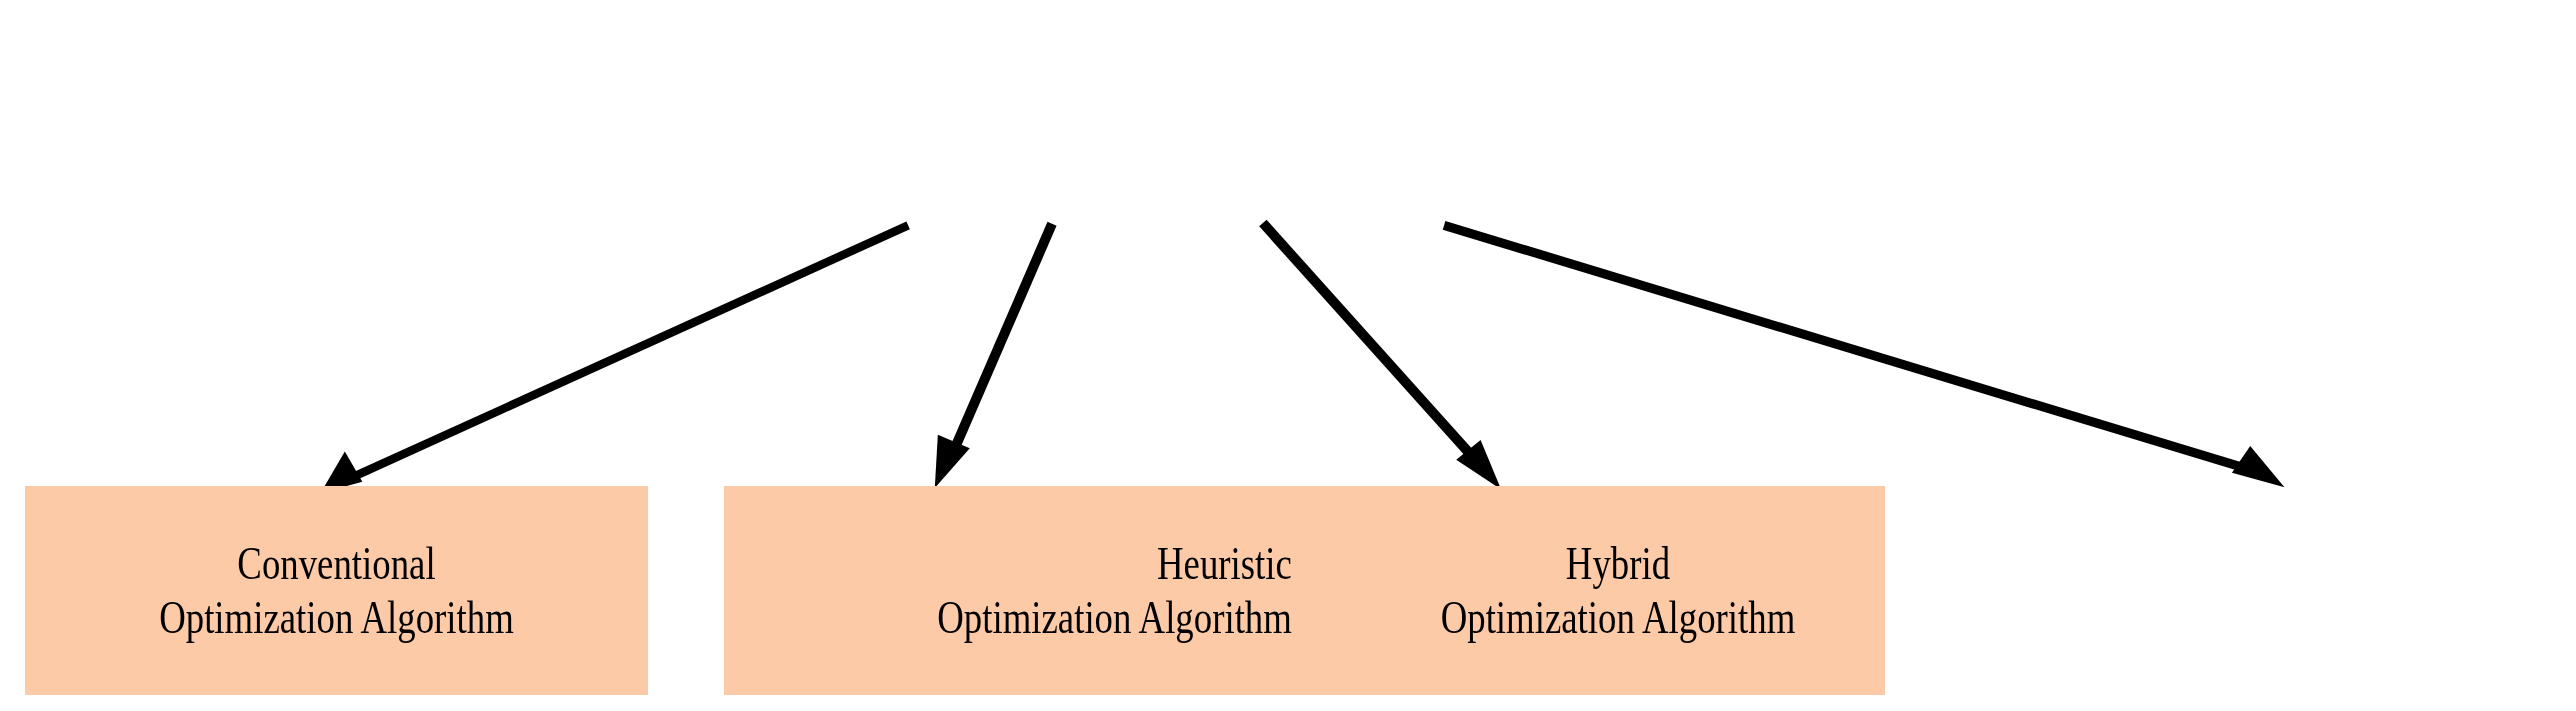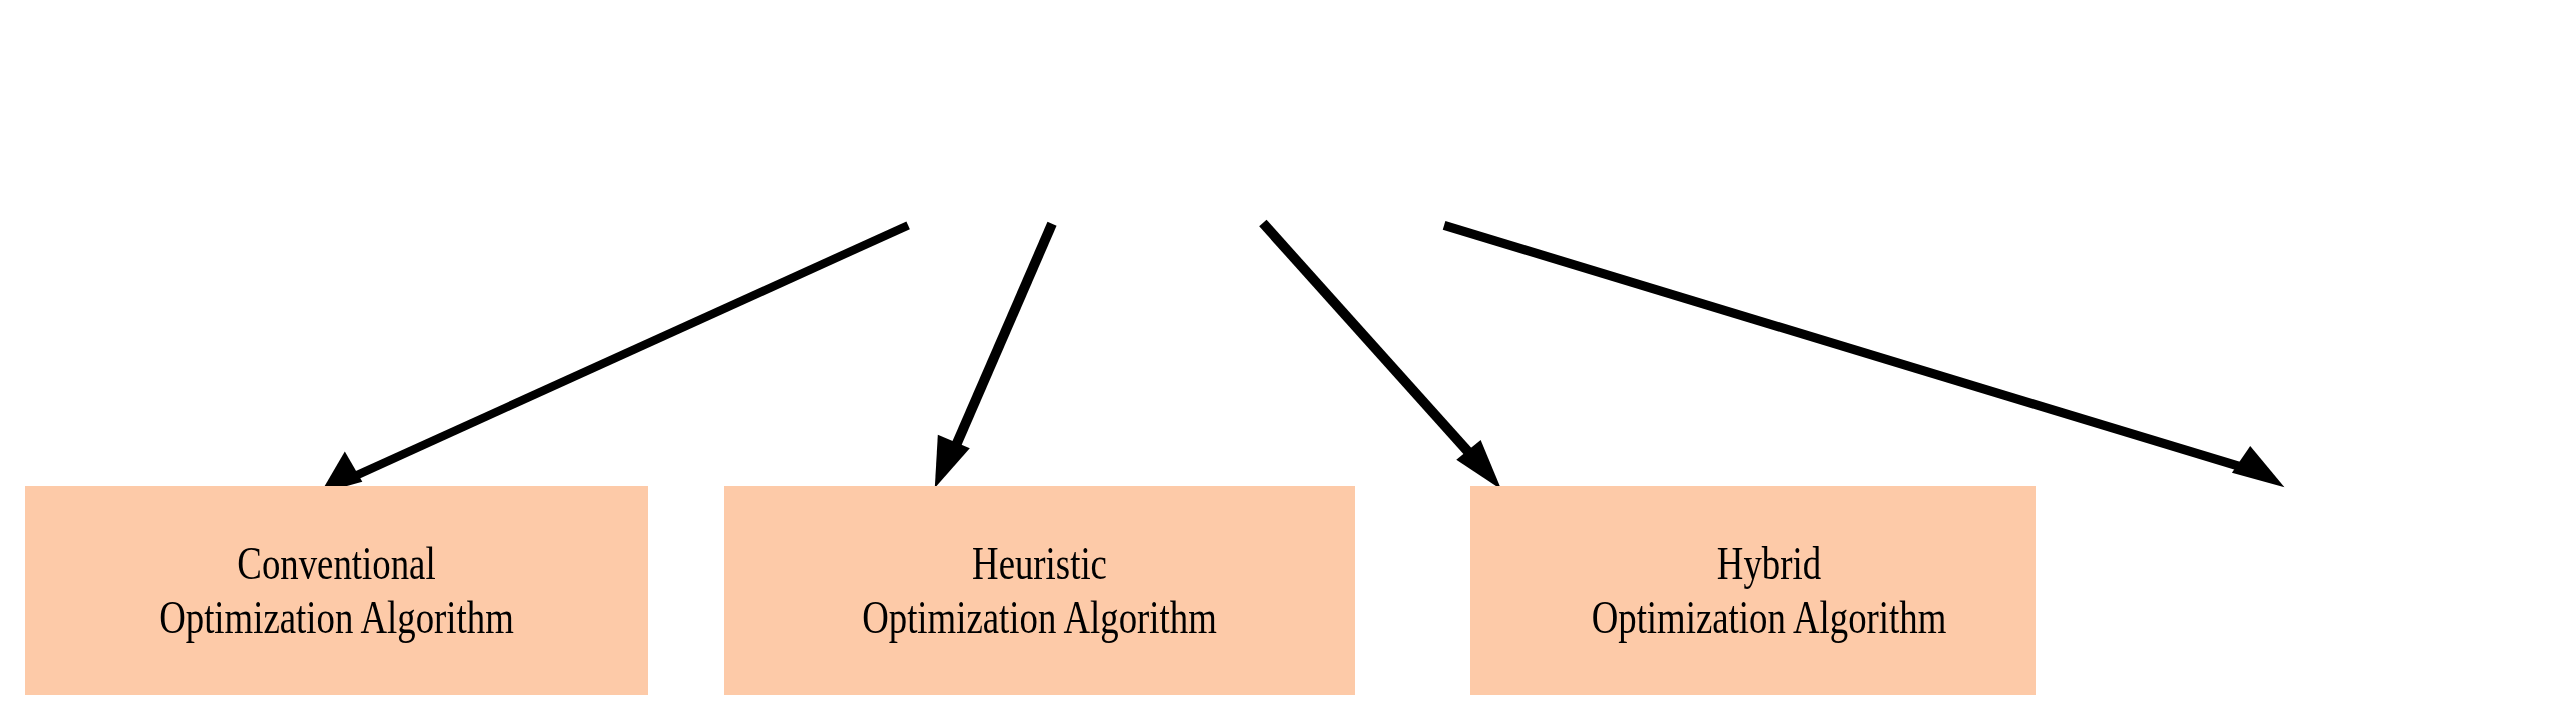--- a/index.html
+++ b/index.html
@@ -54,22 +54,22 @@
     font-size: 47px;
   }
   
   .leaf-node {
     top: 486px;
     height: 209px;
     background: #fdcaa8;
     font-size: 46px;
   }
   #leaf-node-0 { left: 25px;   width: 623px; text-align: center; }
-  #leaf-node-1 { left: 724px;  width: 631px; }
-  #leaf-node-2 { left: 1470px; width: 566px; padding-left: 32px; }
+  #leaf-node-1 { left: 724px;  width: 631px; text-align: right; }
+  #leaf-node-2 { left: 1319px; width: 566px; padding-left: 32px; }
   #leaf-node-3 { left: 2015px; width: 545px; }
 </style>
 </head>
 <body>
 
 <div id="diagram-root">
 
   <svg id="arrow-layer" width="2576" height="711" viewBox="0 0 3382 934" xmlns="http://www.w3.org/2000/svg">
 
     <g>

